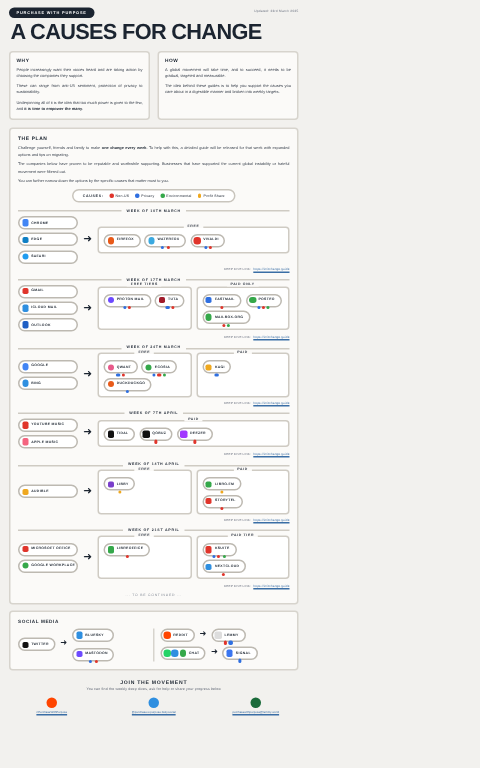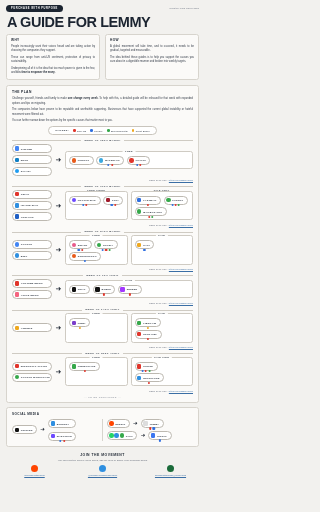--- a/index.html
+++ b/index.html
@@ -111,21 +111,21 @@
 </head>
 <body>
 
 <div class="page">
 
   <div class="topbar">
     <span class="badge">PURCHASE WITH PURPOSE</span>
     <span class="updated">Updated: 23rd March 2025</span>
   </div>
 
-  <div class="title">A GUIDE FOR LEMMY</div>
+  <div class="title">A CAUSES FOR CHANGE</div>
 
   <div class="cards">
     <div class="card">
       <h3>WHY</h3>
       <div>
           <p>People increasingly want their voices heard and are taking action by choosing the companies they support.</p>
           <p>These can range from anti-US sentiment, protection of privacy to sustainability.</p>
           <p>Underpinning all of it is the idea that too much power is given to the few, and <b>it is time to empower the many</b>.</p>
         </div>
     </div>

